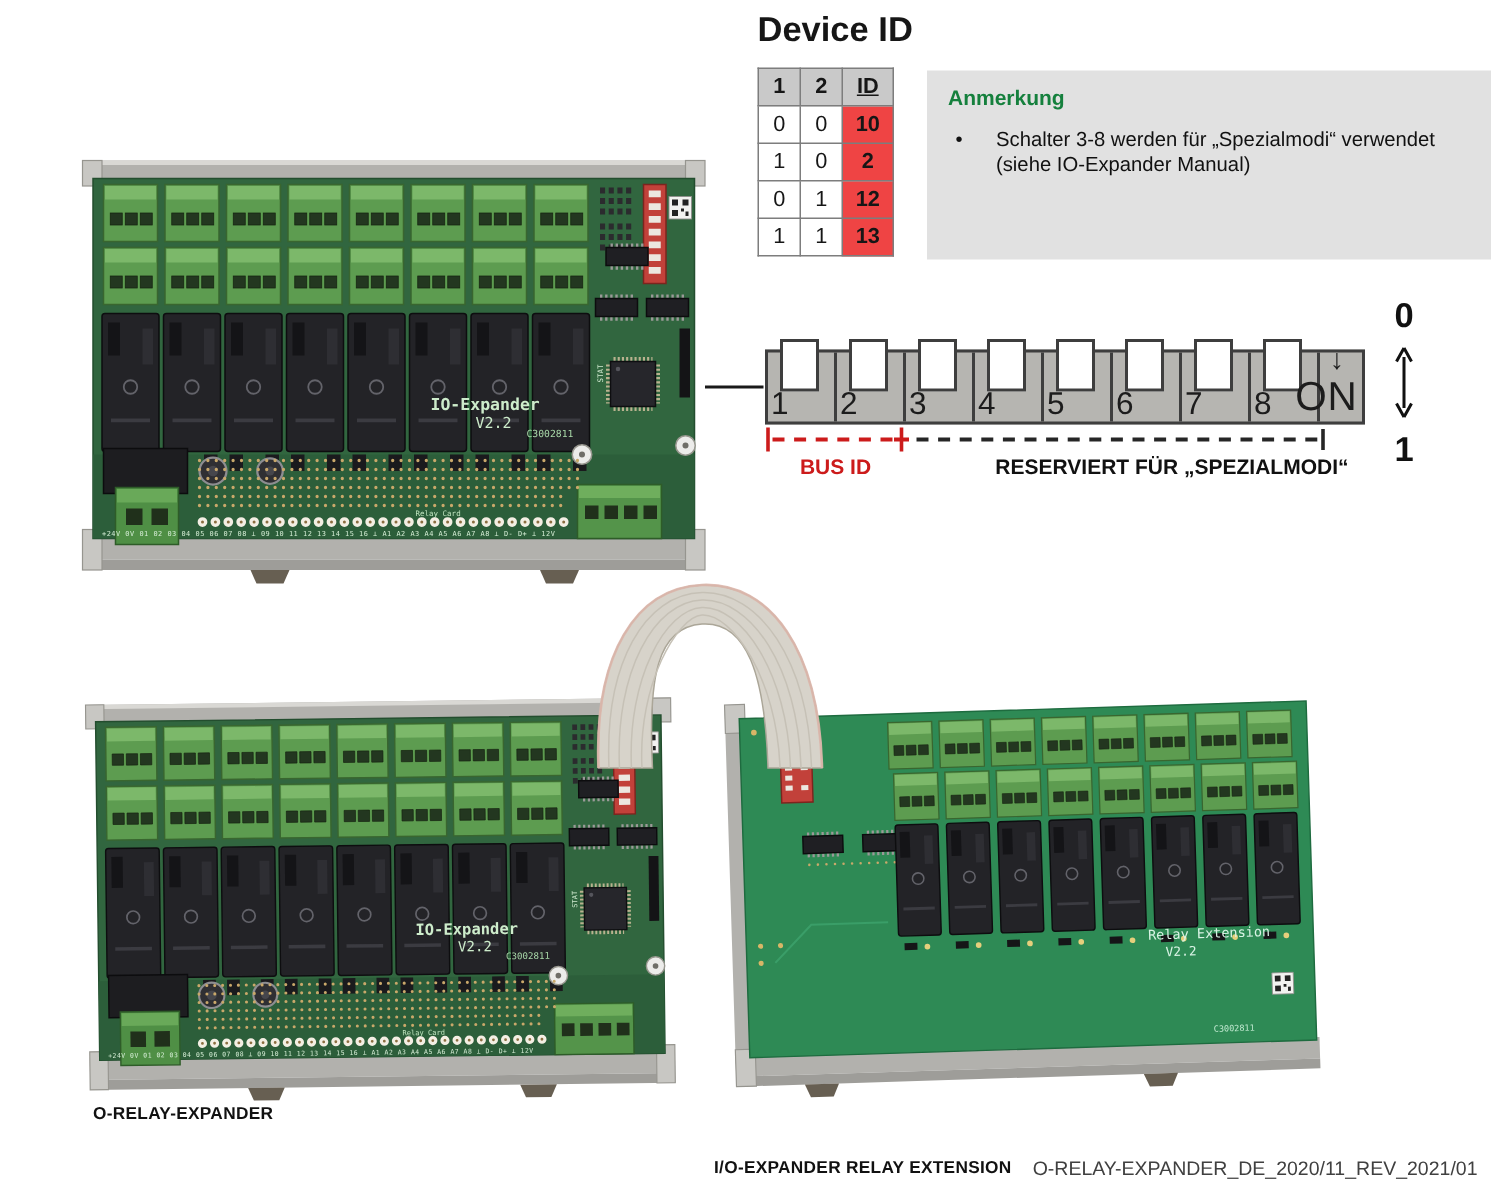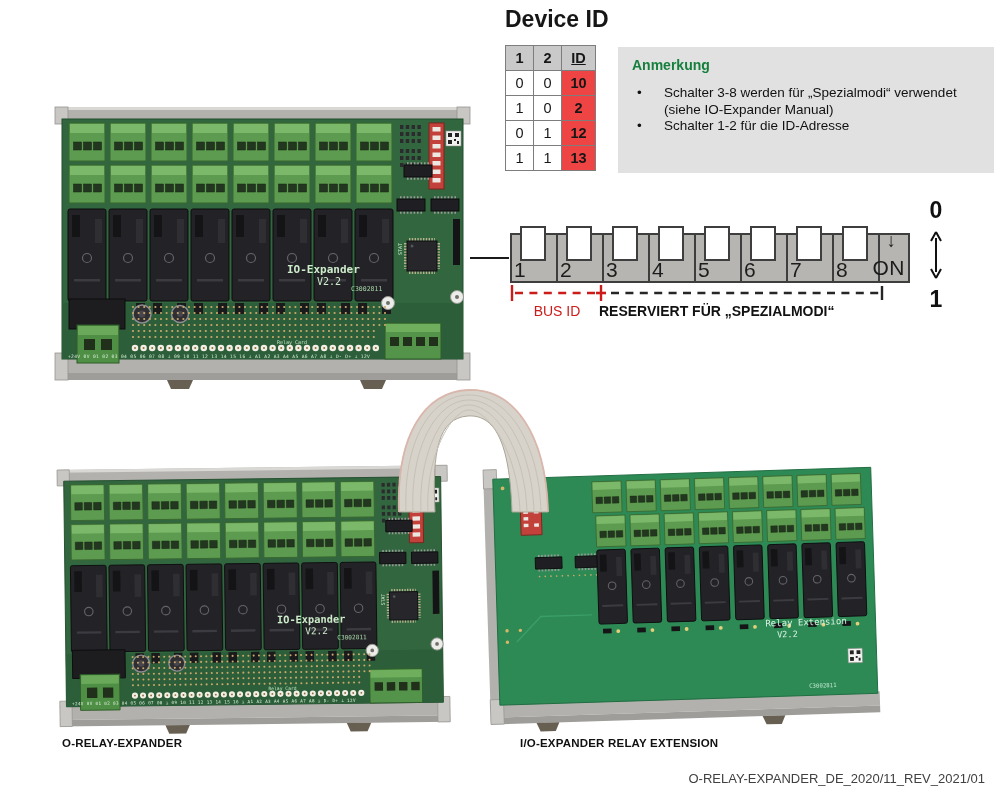--- a/index.html
+++ b/index.html
@@ -26,34 +26,34 @@
   .note li::before{content:"\2022";position:absolute;left:5px;top:0;}
 
   .dip-body{position:absolute;left:510px;top:233px;width:400px;height:50px;background:#b6b5b1;
     border:2px solid #3e3e3e;box-sizing:border-box;display:flex;}
   .dip-cell{position:relative;width:44px;border-right:2px solid #3e3e3e;flex:0 0 auto;}
   .dip-toggle{position:absolute;left:8px;top:-9px;width:26px;height:35px;background:#fff;
     border:2px solid #3e3e3e;box-sizing:border-box;}
   .dip-num{position:absolute;left:2px;bottom:-1px;font-size:21px;color:#1c1c1c;}
   .dip-on-cell{position:relative;flex:1 1 auto;}
   .dip-arrow{position:absolute;right:12px;top:-5px;font-size:19px;color:#1c1c1c;}
-  .dip-on{position:absolute;right:3px;bottom:1px;font-size:21px;color:#1c1c1c;letter-spacing:0.5px;}
+  .dip-on{position:absolute;right:3px;bottom:1px;font-size:27px;color:#1c1c1c;letter-spacing:0.5px;}
 
   .dip-scale{position:absolute;left:916px;top:199px;width:40px;height:112px;display:flex;
     flex-direction:column;align-items:center;justify-content:space-between;
     font-size:23px;font-weight:bold;color:#111;line-height:1;}
   .annot-svg{position:absolute;left:505px;top:282px;width:392px;height:22px;}
   .busid-label{position:absolute;left:509px;top:303px;width:96px;text-align:center;
-    color:#cc1b1b;font-weight:normal;font-size:14px;}
-  .reserved-label{position:absolute;left:599px;top:303px;width:300px;text-align:left;
+    color:#cc1b1b;font-weight:bold;font-size:14px;}
+  .reserved-label{position:absolute;left:599px;top:303px;width:300px;text-align:right;
     color:#111;font-weight:bold;font-size:14px;}
 
   .caption{position:absolute;top:737px;font-size:11.5px;font-weight:bold;color:#111;letter-spacing:0.2px;}
   .caption.left{left:62px;text-align:right;}
-  .caption.right{left:520px;}
+  .caption.right{left:476px;margin-top:36px;}
   .footer{position:absolute;left:585px;top:771px;width:400px;text-align:right;font-size:13px;color:#404040;}
   .silk{font-family:"DejaVu Sans Mono", monospace;}
 </style>
 </head>
 <body>
 
 <svg id="boards-svg" viewBox="0 0 1000 797" aria-hidden="true">
   <defs>
 
     <g id="term3">
@@ -308,21 +308,20 @@
     <td>1</td>
     <td class="idc">13</td>
   </tr>
 </tbody>
   </table>
 
 <div class="note">
   <h3>Anmerkung</h3>
   <ul>
     <li>Schalter 3-8 werden für „Spezialmodi“ verwendet (siehe IO-Expander Manual)</li>
-    <li>Schalter 1-2 für die ID-Adresse</li>
   </ul>
 </div>
 
 <div class="dip-body">
   <div class="dip-cell">
     <div class="dip-toggle"></div>
     <span class="dip-num">1</span>
   </div>
   <div class="dip-cell">
     <div class="dip-toggle"></div>

